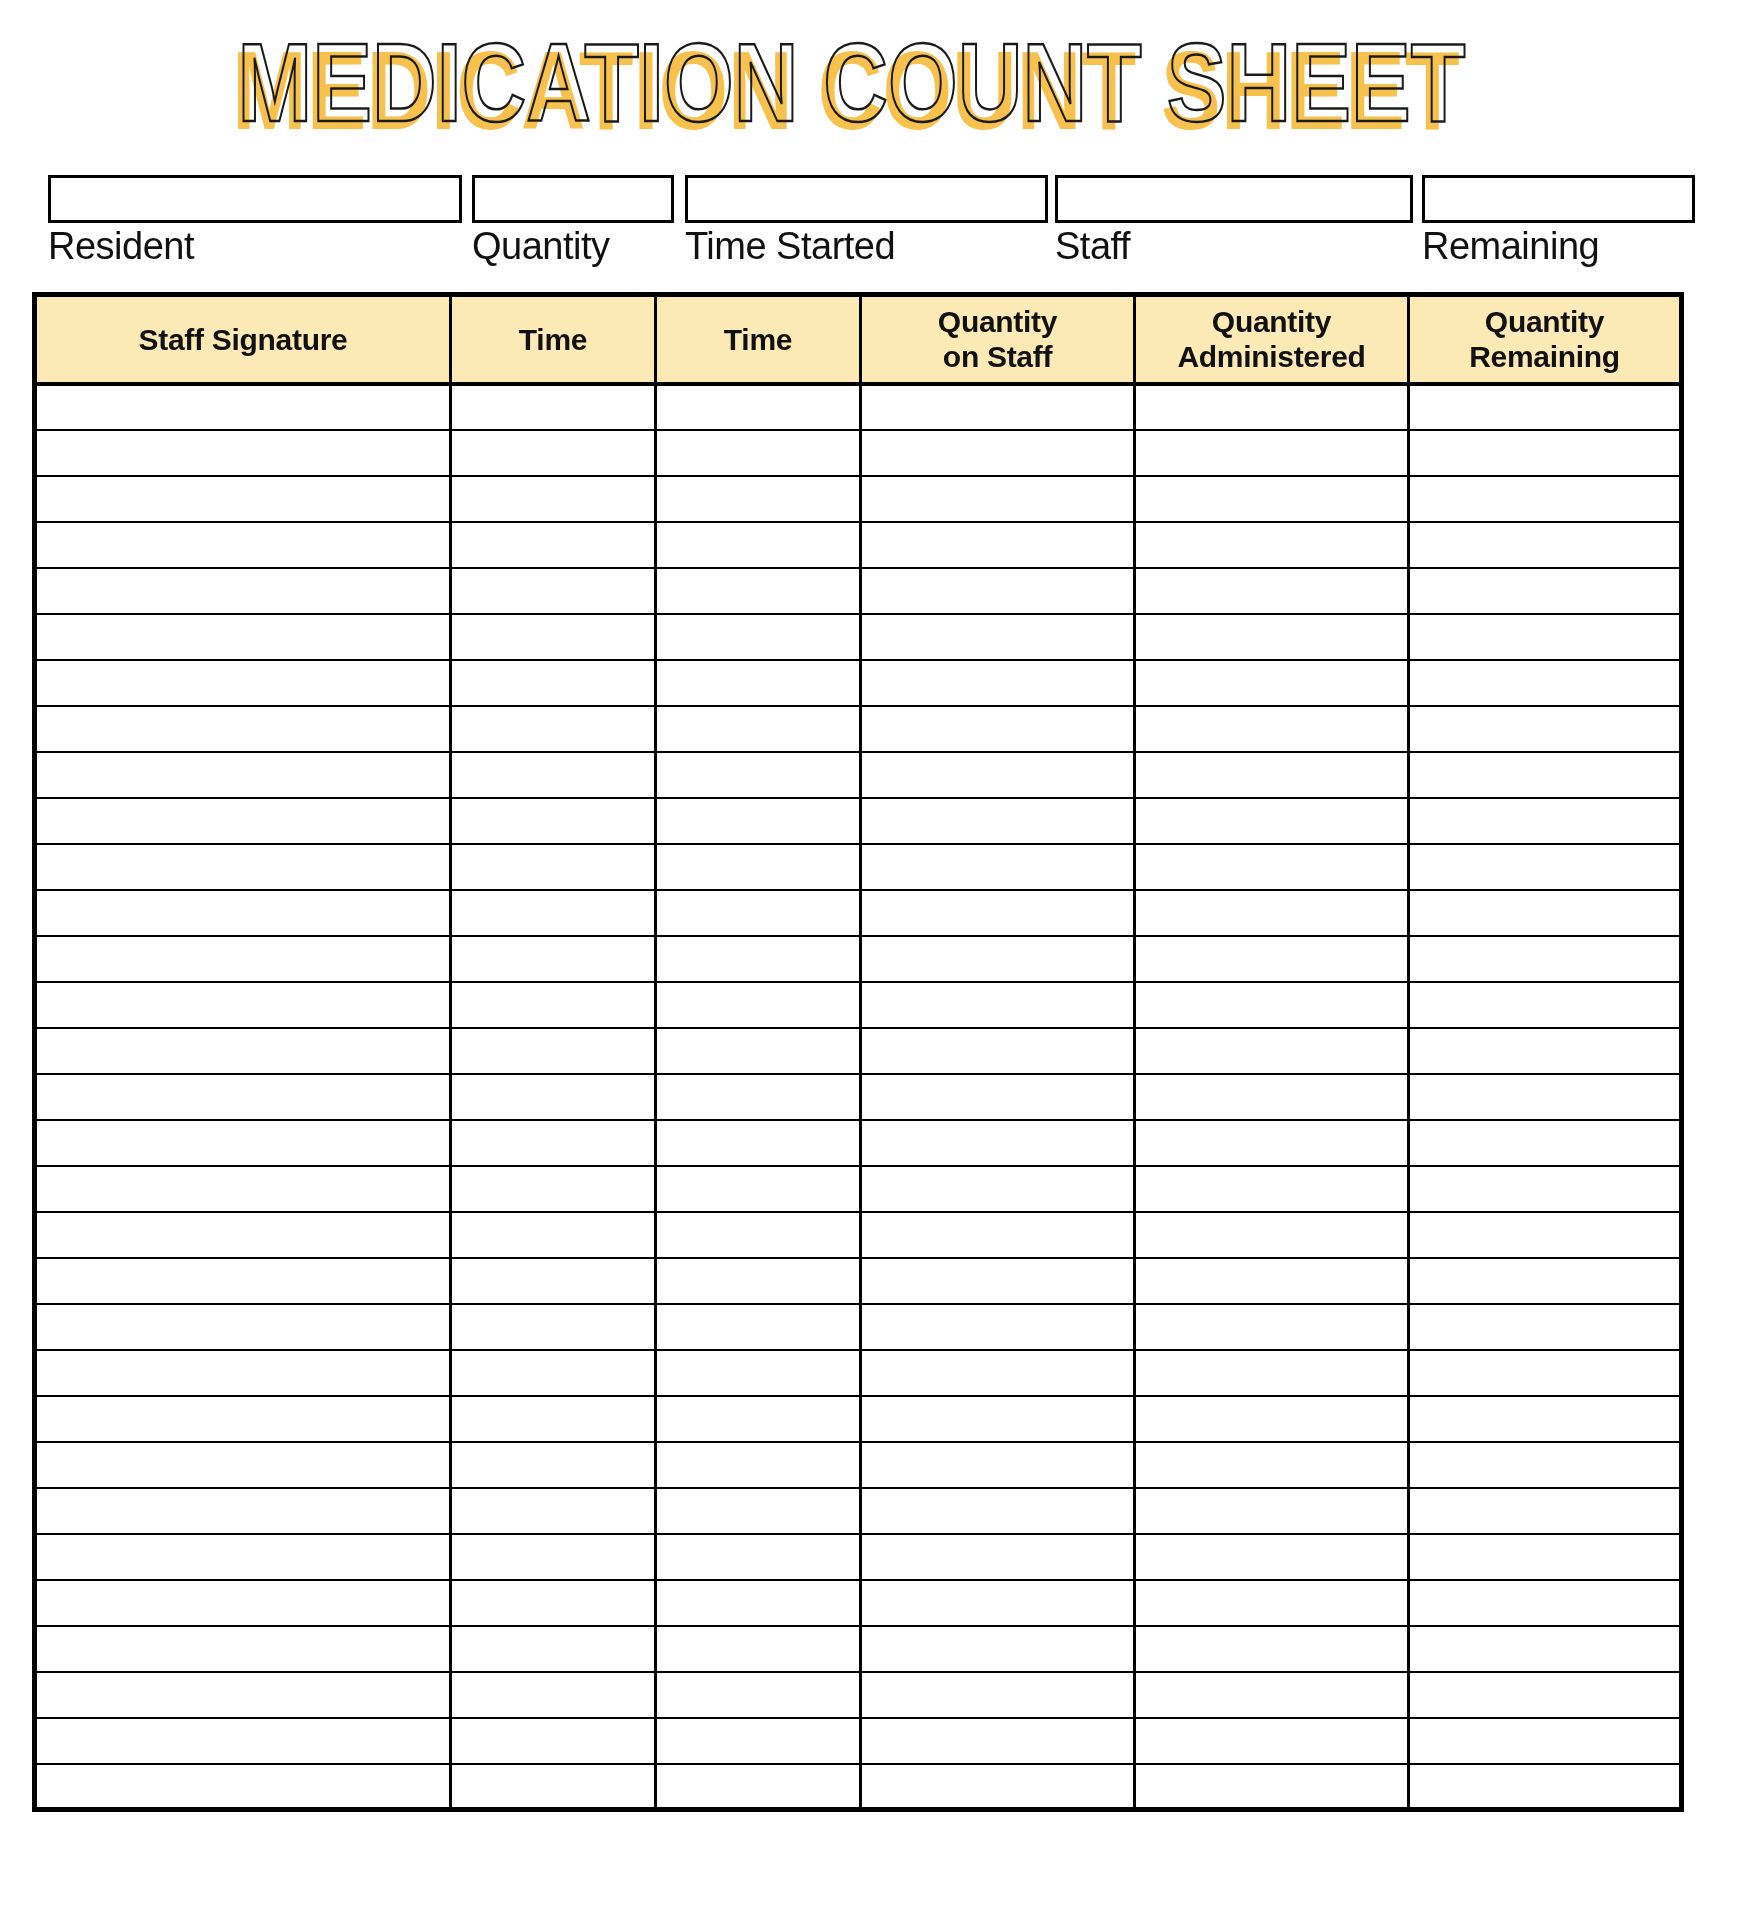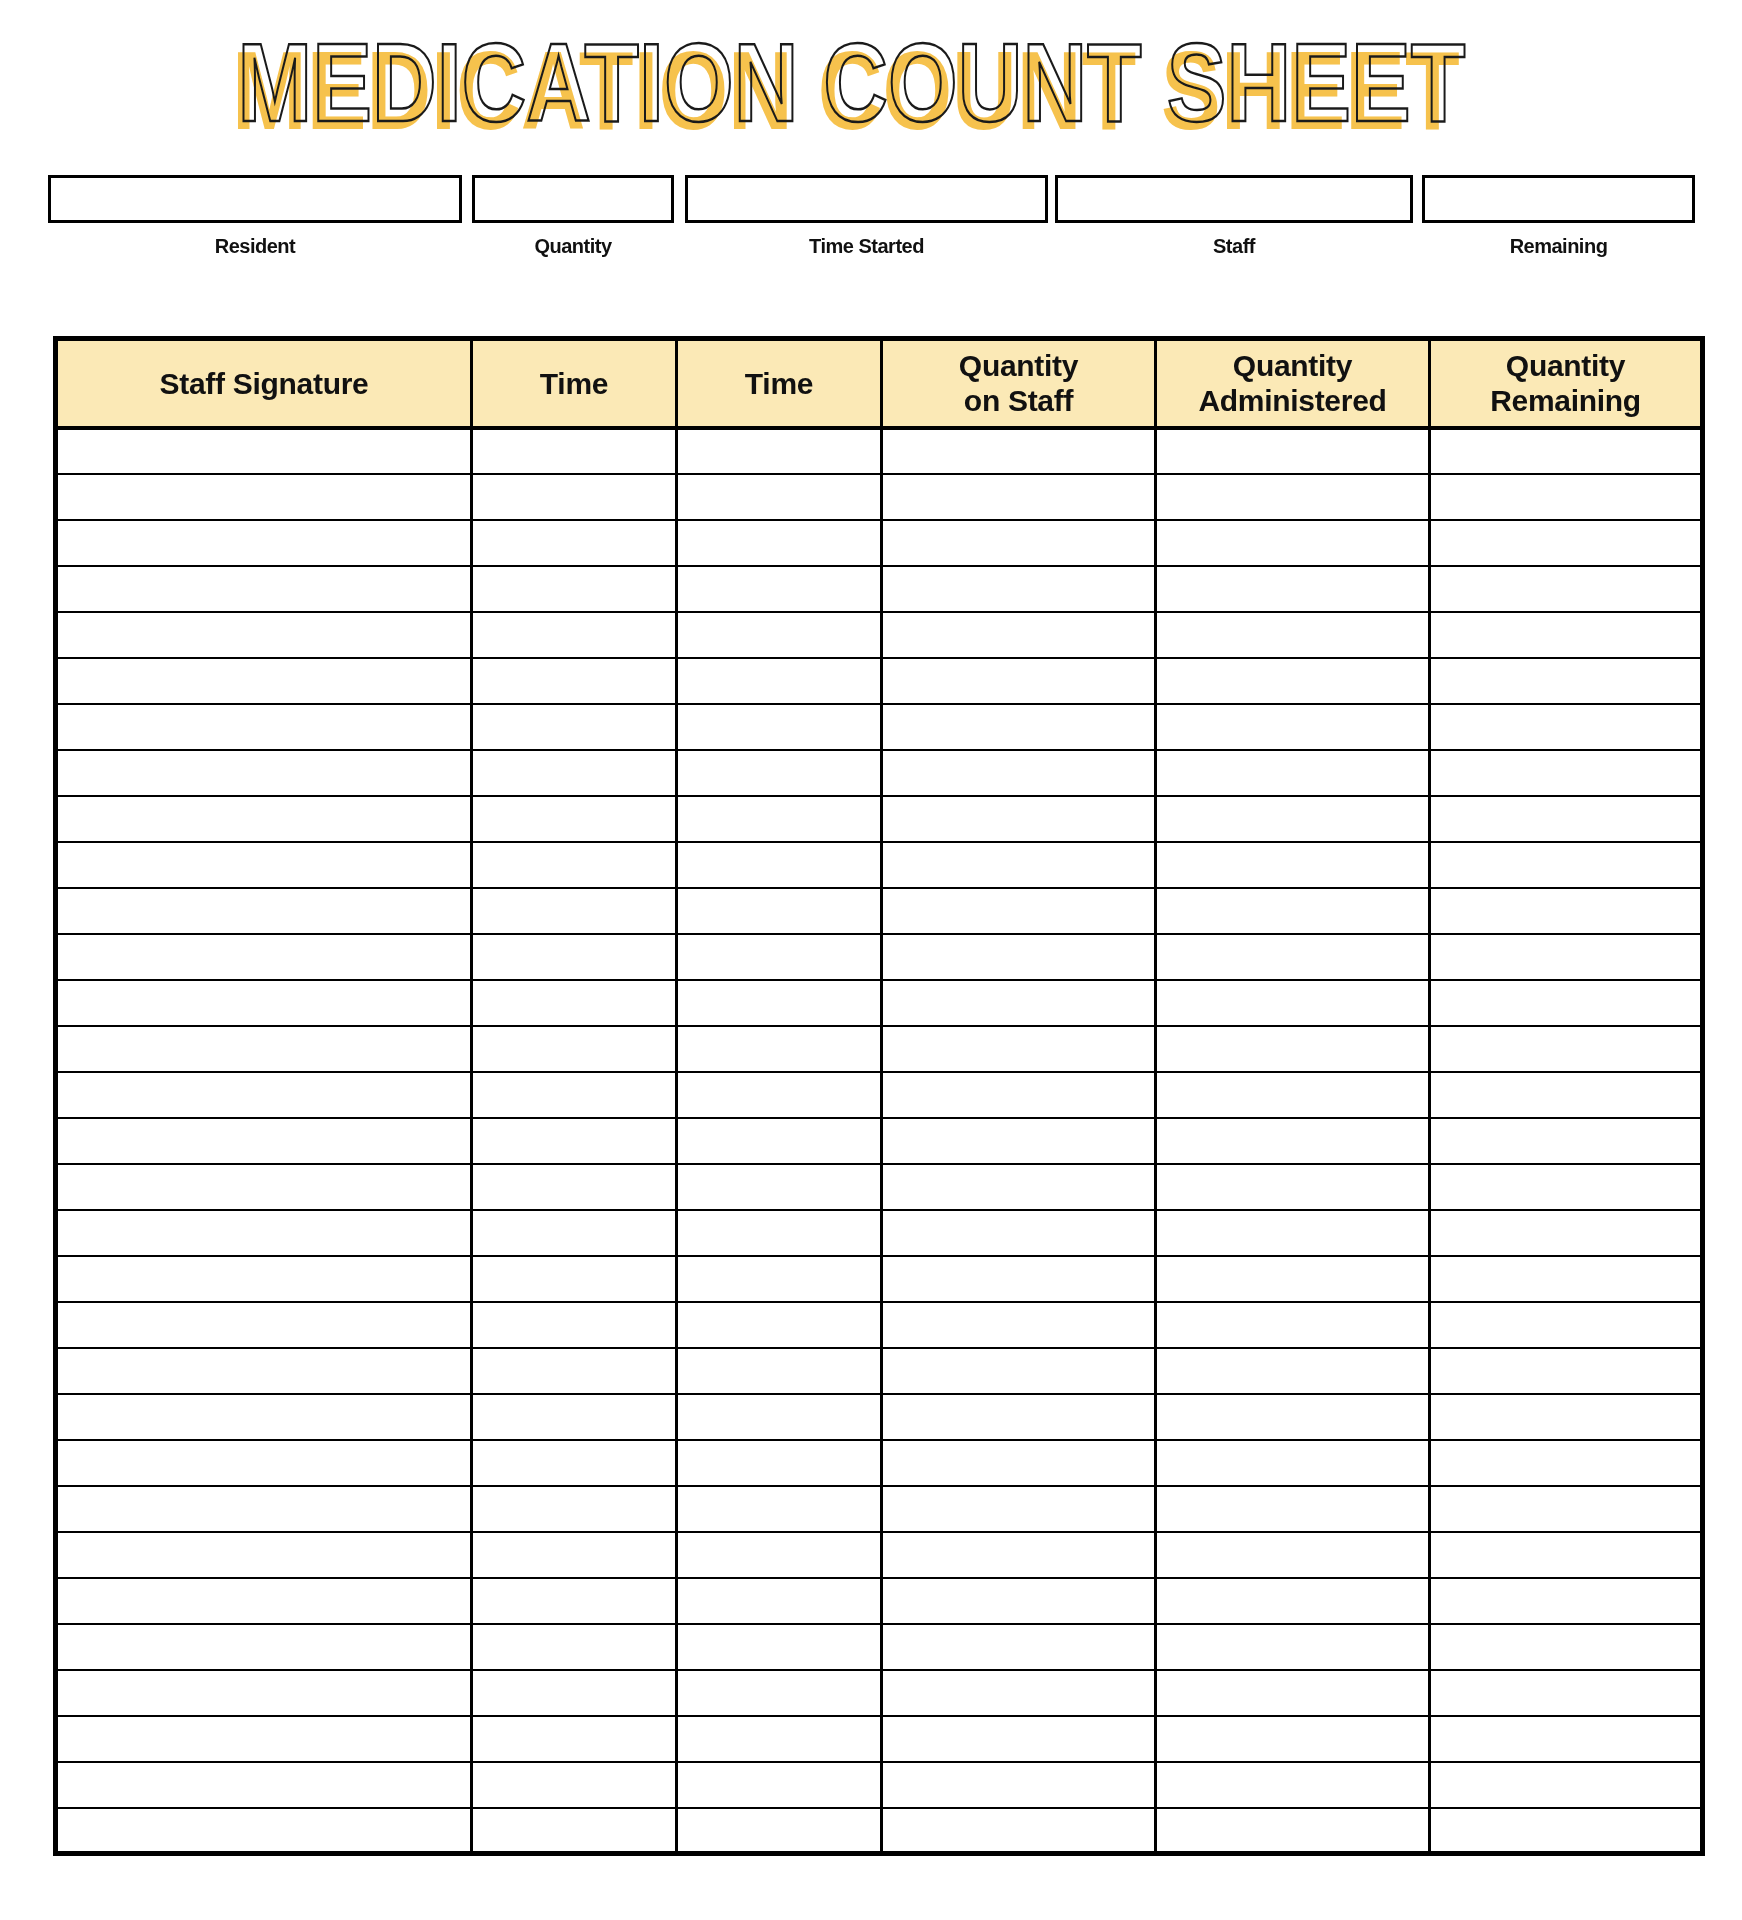--- a/index.html
+++ b/index.html
@@ -43,39 +43,37 @@
   
   .info-box {
     position: absolute;
     top: 175px; height: 48px;
     border: 3px solid #000;
     background: #fff;
   }
   .info-label {
     position: absolute;
     top: 229px; height: 34px;
-    font-size: 20px; font-weight: bold;
+    font-size: 38px; font-weight: normal;
     letter-spacing: -0.5px;
-    text-align: center;
     line-height: 34px;
   }
   .f1 { left: 48px;   width: 414px; }
   .f2 { left: 472px;  width: 202px; }
   .f3 { left: 685px;  width: 363px; }
   .f4 { left: 1055px; width: 358px; }
   .f5 { left: 1422px; width: 273px; }
 
   
   .count-table {
     position: absolute;
-    left: 53px; top: 292px;
+    left: 32px; top: 292px;
     width: 1647px;
     border-collapse: collapse;
     table-layout: fixed;
-    margin-top: 44px;
   }
   .count-table col.c1 { width: 416px; }
   .count-table col.c2 { width: 205px; }
   .count-table col.c3 { width: 205px; }
   .count-table col.c4 { width: 274px; }
   .count-table col.c5 { width: 274px; }
   .count-table col.c6 { width: 273px; }
 
   .count-table th {
     background: var(--header-fill);

